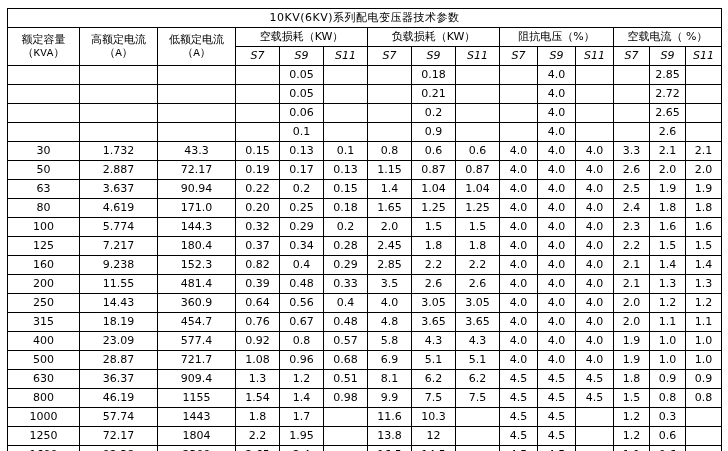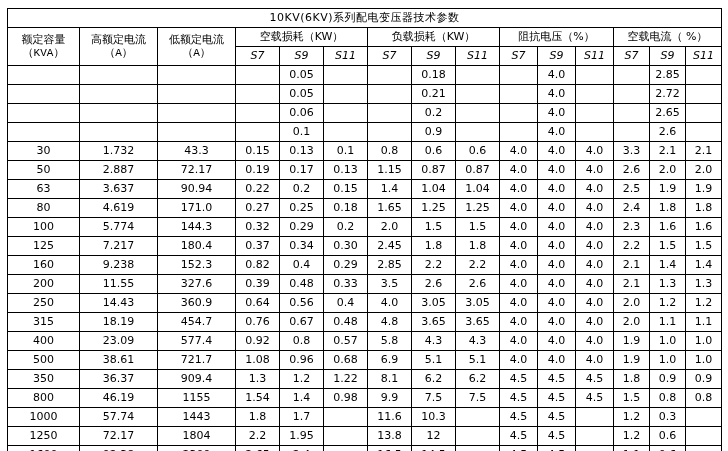--- a/index.html
+++ b/index.html
@@ -240,21 +240,21 @@
           <td class="num">4.0</td>
           <td class="num">4.0</td>
           <td class="num">2.5</td>
           <td class="num">1.9</td>
           <td class="num">1.9</td>
         </tr>
         <tr>
           <td class="num">80</td>
           <td class="num">4.619</td>
           <td class="num">171.0</td>
-          <td class="num">0.27</td>
+          <td class="num">0.20</td>
           <td class="num">0.25</td>
           <td class="num">0.18</td>
           <td class="num">1.65</td>
           <td class="num">1.25</td>
           <td class="num">1.25</td>
           <td class="num">4.0</td>
           <td class="num">4.0</td>
           <td class="num">4.0</td>
           <td class="num">2.4</td>
           <td class="num">1.8</td>
@@ -276,21 +276,21 @@
           <td class="num">2.3</td>
           <td class="num">1.6</td>
           <td class="num">1.6</td>
         </tr>
         <tr>
           <td class="num">125</td>
           <td class="num">7.217</td>
           <td class="num">180.4</td>
           <td class="num">0.37</td>
           <td class="num">0.34</td>
-          <td class="num">0.30</td>
+          <td class="num">0.28</td>
           <td class="num">2.45</td>
           <td class="num">1.8</td>
           <td class="num">1.8</td>
           <td class="num">4.0</td>
           <td class="num">4.0</td>
           <td class="num">4.0</td>
           <td class="num">2.2</td>
           <td class="num">1.5</td>
           <td class="num">1.5</td>
         </tr>
@@ -307,21 +307,21 @@
           <td class="num">4.0</td>
           <td class="num">4.0</td>
           <td class="num">4.0</td>
           <td class="num">2.1</td>
           <td class="num">1.4</td>
           <td class="num">1.4</td>
         </tr>
         <tr>
           <td class="num">200</td>
           <td class="num">11.55</td>
-          <td class="num">327.6</td>
+          <td class="num">481.4</td>
           <td class="num">0.39</td>
           <td class="num">0.48</td>
           <td class="num">0.33</td>
           <td class="num">3.5</td>
           <td class="num">2.6</td>
           <td class="num">2.6</td>
           <td class="num">4.0</td>
           <td class="num">4.0</td>
           <td class="num">4.0</td>
           <td class="num">2.1</td>
@@ -374,42 +374,42 @@
           <td class="num">4.3</td>
           <td class="num">4.0</td>
           <td class="num">4.0</td>
           <td class="num">4.0</td>
           <td class="num">1.9</td>
           <td class="num">1.0</td>
           <td class="num">1.0</td>
         </tr>
         <tr>
           <td class="num">500</td>
-          <td class="num">38.61</td>
+          <td class="num">28.87</td>
           <td class="num">721.7</td>
           <td class="num">1.08</td>
           <td class="num">0.96</td>
           <td class="num">0.68</td>
           <td class="num">6.9</td>
           <td class="num">5.1</td>
           <td class="num">5.1</td>
           <td class="num">4.0</td>
           <td class="num">4.0</td>
           <td class="num">4.0</td>
           <td class="num">1.9</td>
           <td class="num">1.0</td>
           <td class="num">1.0</td>
         </tr>
         <tr>
-          <td class="num">350</td>
+          <td class="num">630</td>
           <td class="num">36.37</td>
           <td class="num">909.4</td>
           <td class="num">1.3</td>
           <td class="num">1.2</td>
-          <td class="num">1.22</td>
+          <td class="num">0.51</td>
           <td class="num">8.1</td>
           <td class="num">6.2</td>
           <td class="num">6.2</td>
           <td class="num">4.5</td>
           <td class="num">4.5</td>
           <td class="num">4.5</td>
           <td class="num">1.8</td>
           <td class="num">0.9</td>
           <td class="num">0.9</td>
         </tr>

